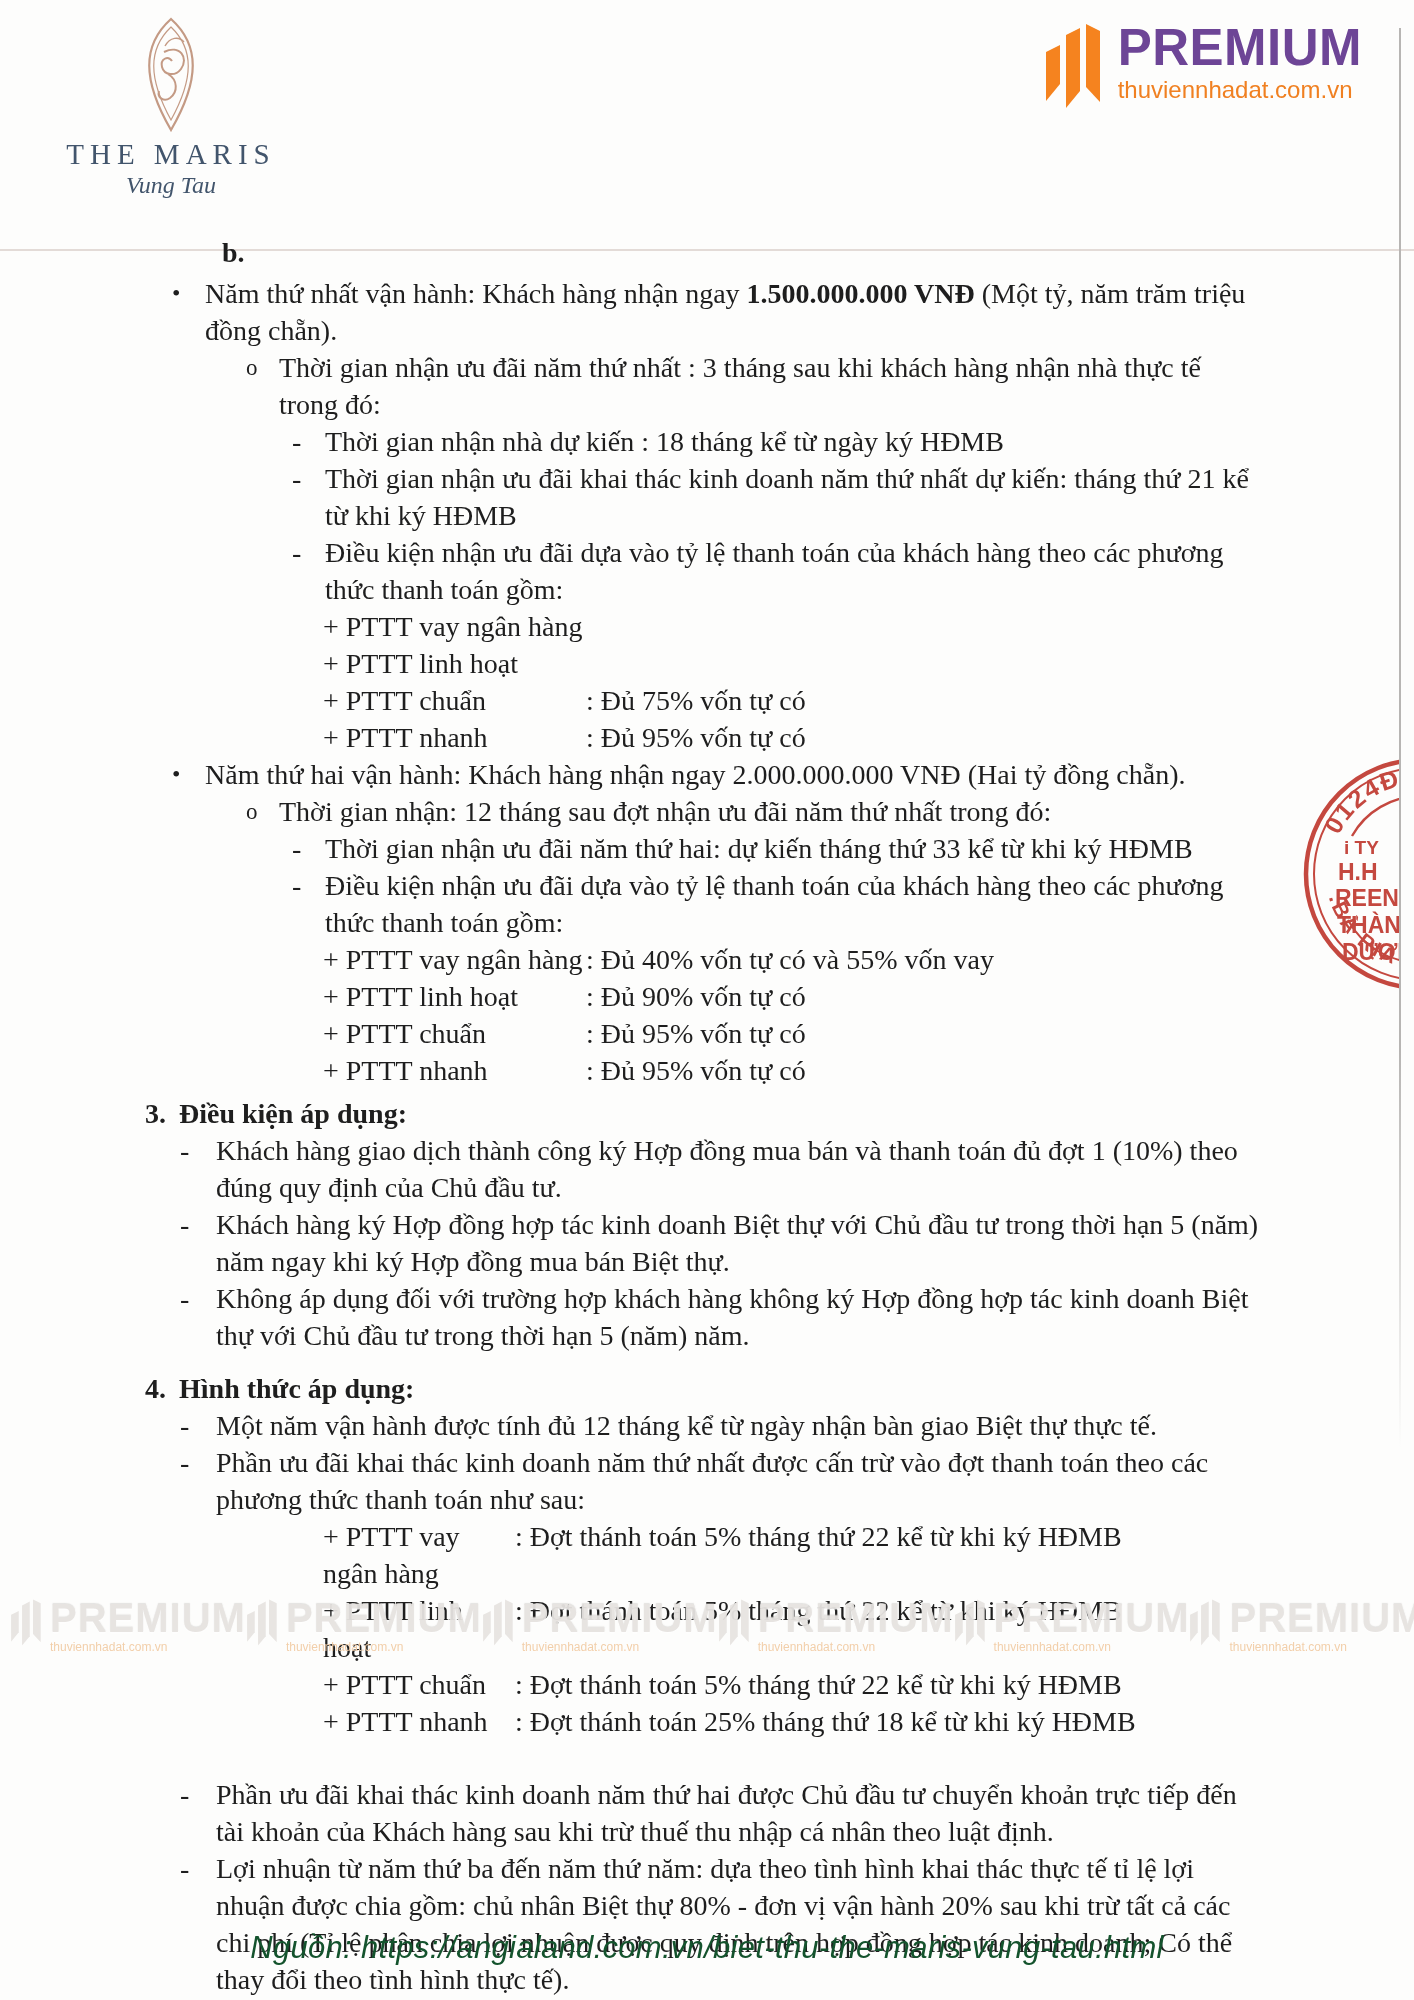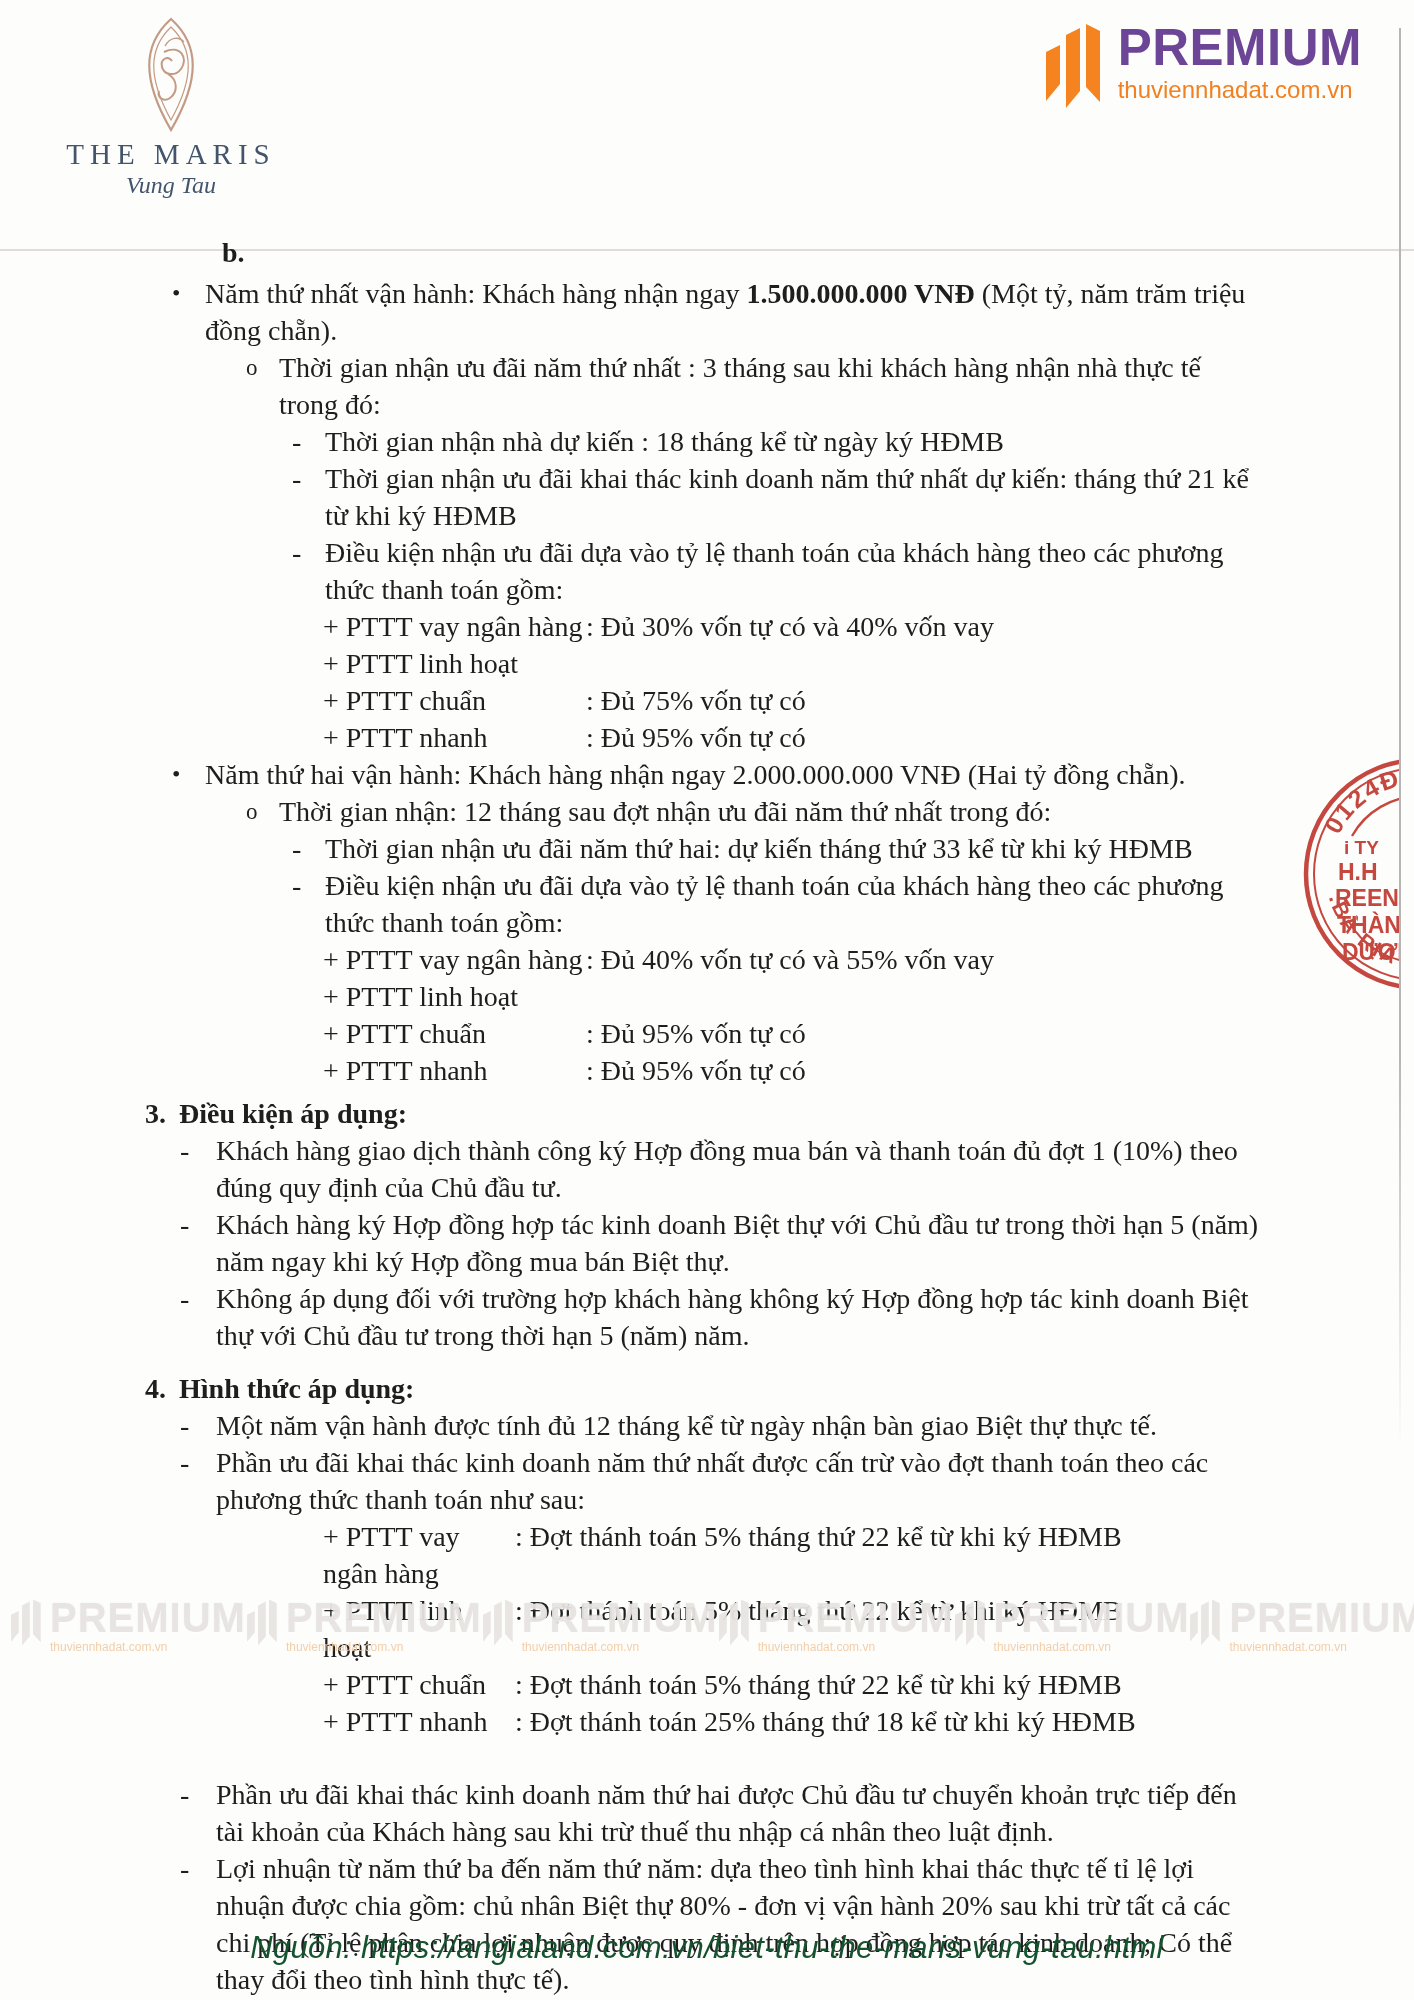--- a/index.html
+++ b/index.html
@@ -126,21 +126,20 @@
       <span class="m">-</span>
       <div>Thời gian nhận ưu đãi khai thác kinh doanh năm thứ nhất dự kiến: tháng thứ 21 kể từ khi ký HĐMB</div>
     </div>
     <div class="li dash">
       <span class="m">-</span>
       <div>Điều kiện nhận ưu đãi dựa vào tỷ lệ thanh toán của khách hàng theo các phương thức thanh toán gồm:</div>
     </div>
 
     <div class="plus-row">
       <span class="plab">+ PTTT vay ngân hàng</span>
-      <span class="pval">: Đủ 30% vốn tự có và 40% vốn vay</span>
     </div>
     <div class="plus-row">
       <span class="plab">+ PTTT linh hoạt</span>
     </div>
     <div class="plus-row">
       <span class="plab">+ PTTT chuẩn</span>
       <span class="pval">: Đủ 75% vốn tự có</span>
     </div>
     <div class="plus-row">
       <span class="plab">+ PTTT nhanh</span>
@@ -163,20 +162,21 @@
       <span class="m">-</span>
       <div>Điều kiện nhận ưu đãi dựa vào tỷ lệ thanh toán của khách hàng theo các phương thức thanh toán gồm:</div>
     </div>
 
     <div class="plus-row">
       <span class="plab">+ PTTT vay ngân hàng</span>
       <span class="pval">: Đủ 40% vốn tự có và 55% vốn vay</span>
     </div>
     <div class="plus-row">
       <span class="plab">+ PTTT linh hoạt</span>
+      <span class="pval">: Đủ 90% vốn tự có</span>
     </div>
     <div class="plus-row">
       <span class="plab">+ PTTT chuẩn</span>
       <span class="pval">: Đủ 95% vốn tự có</span>
     </div>
     <div class="plus-row">
       <span class="plab">+ PTTT nhanh</span>
       <span class="pval">: Đủ 95% vốn tự có</span>
     </div>
 

